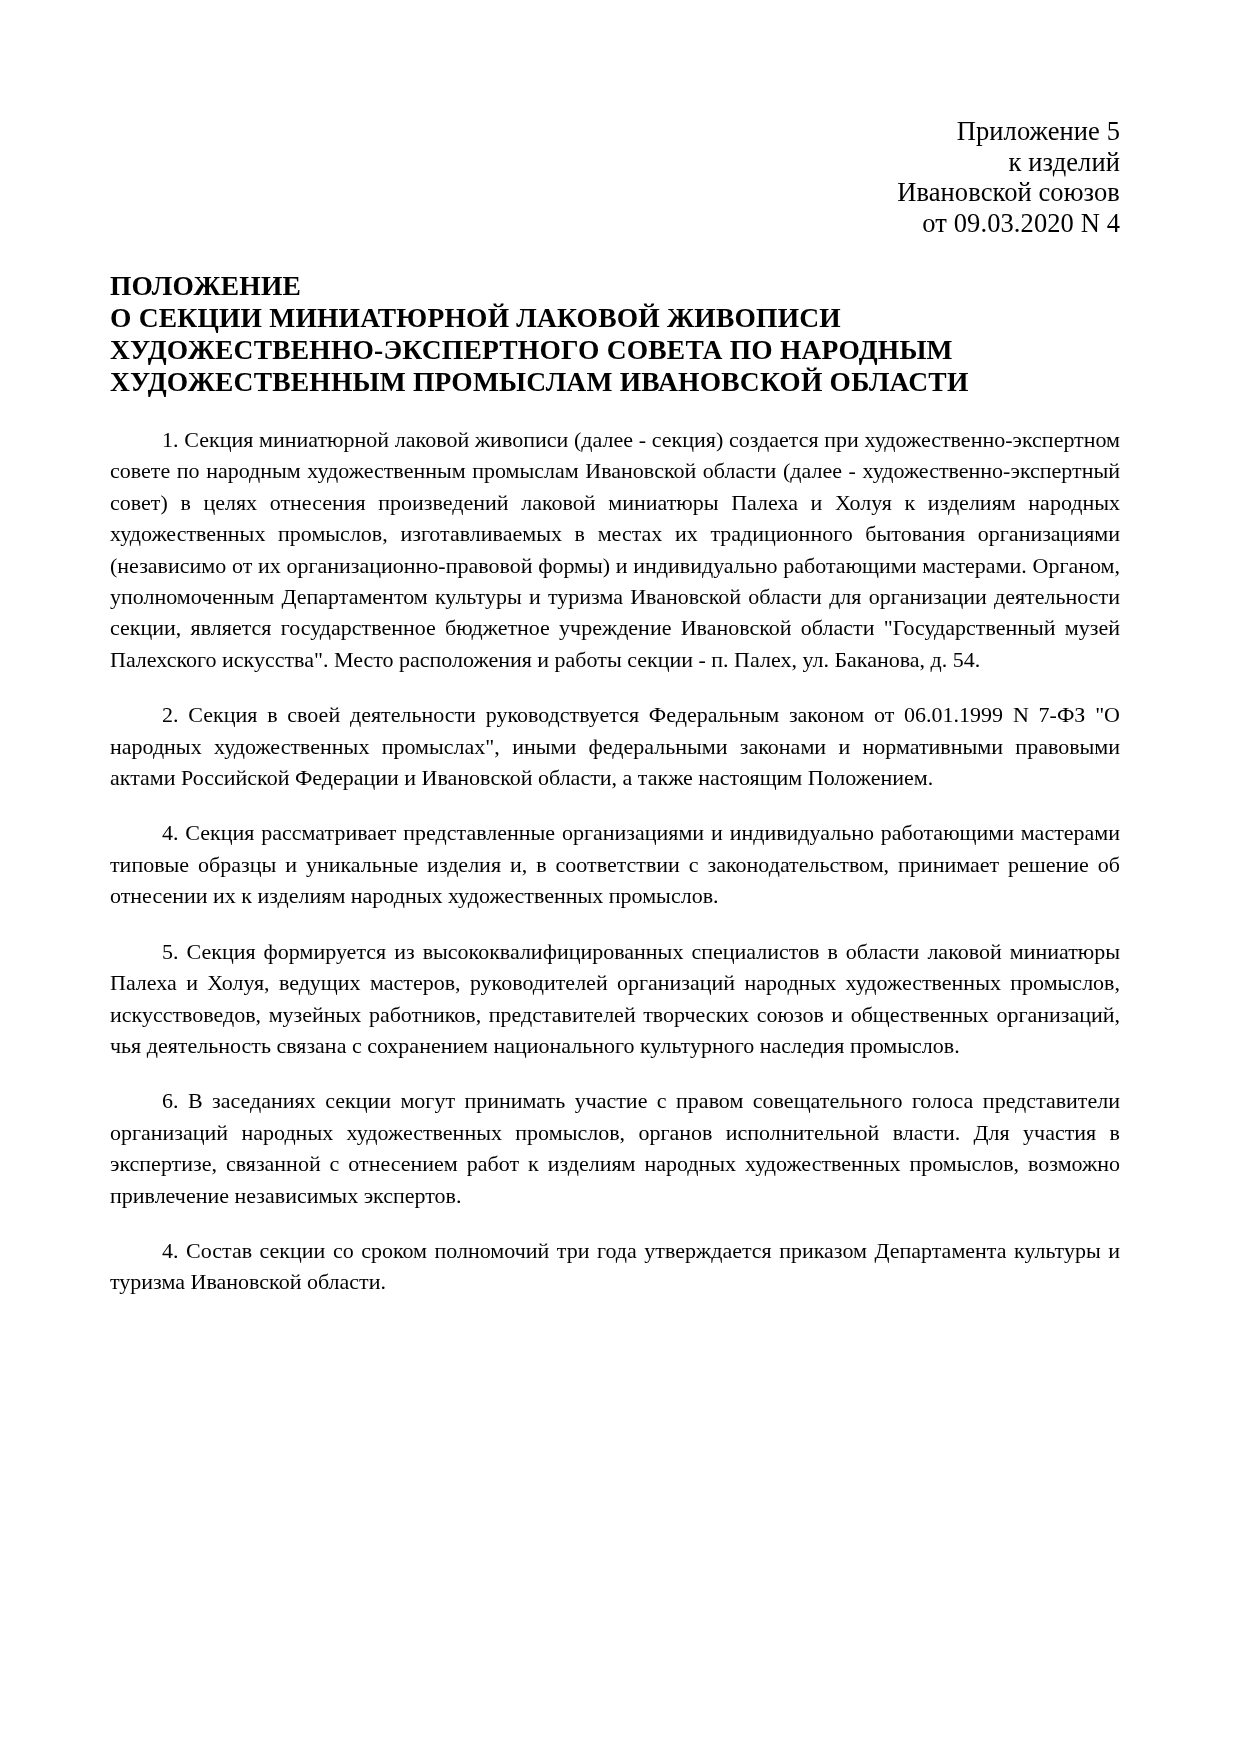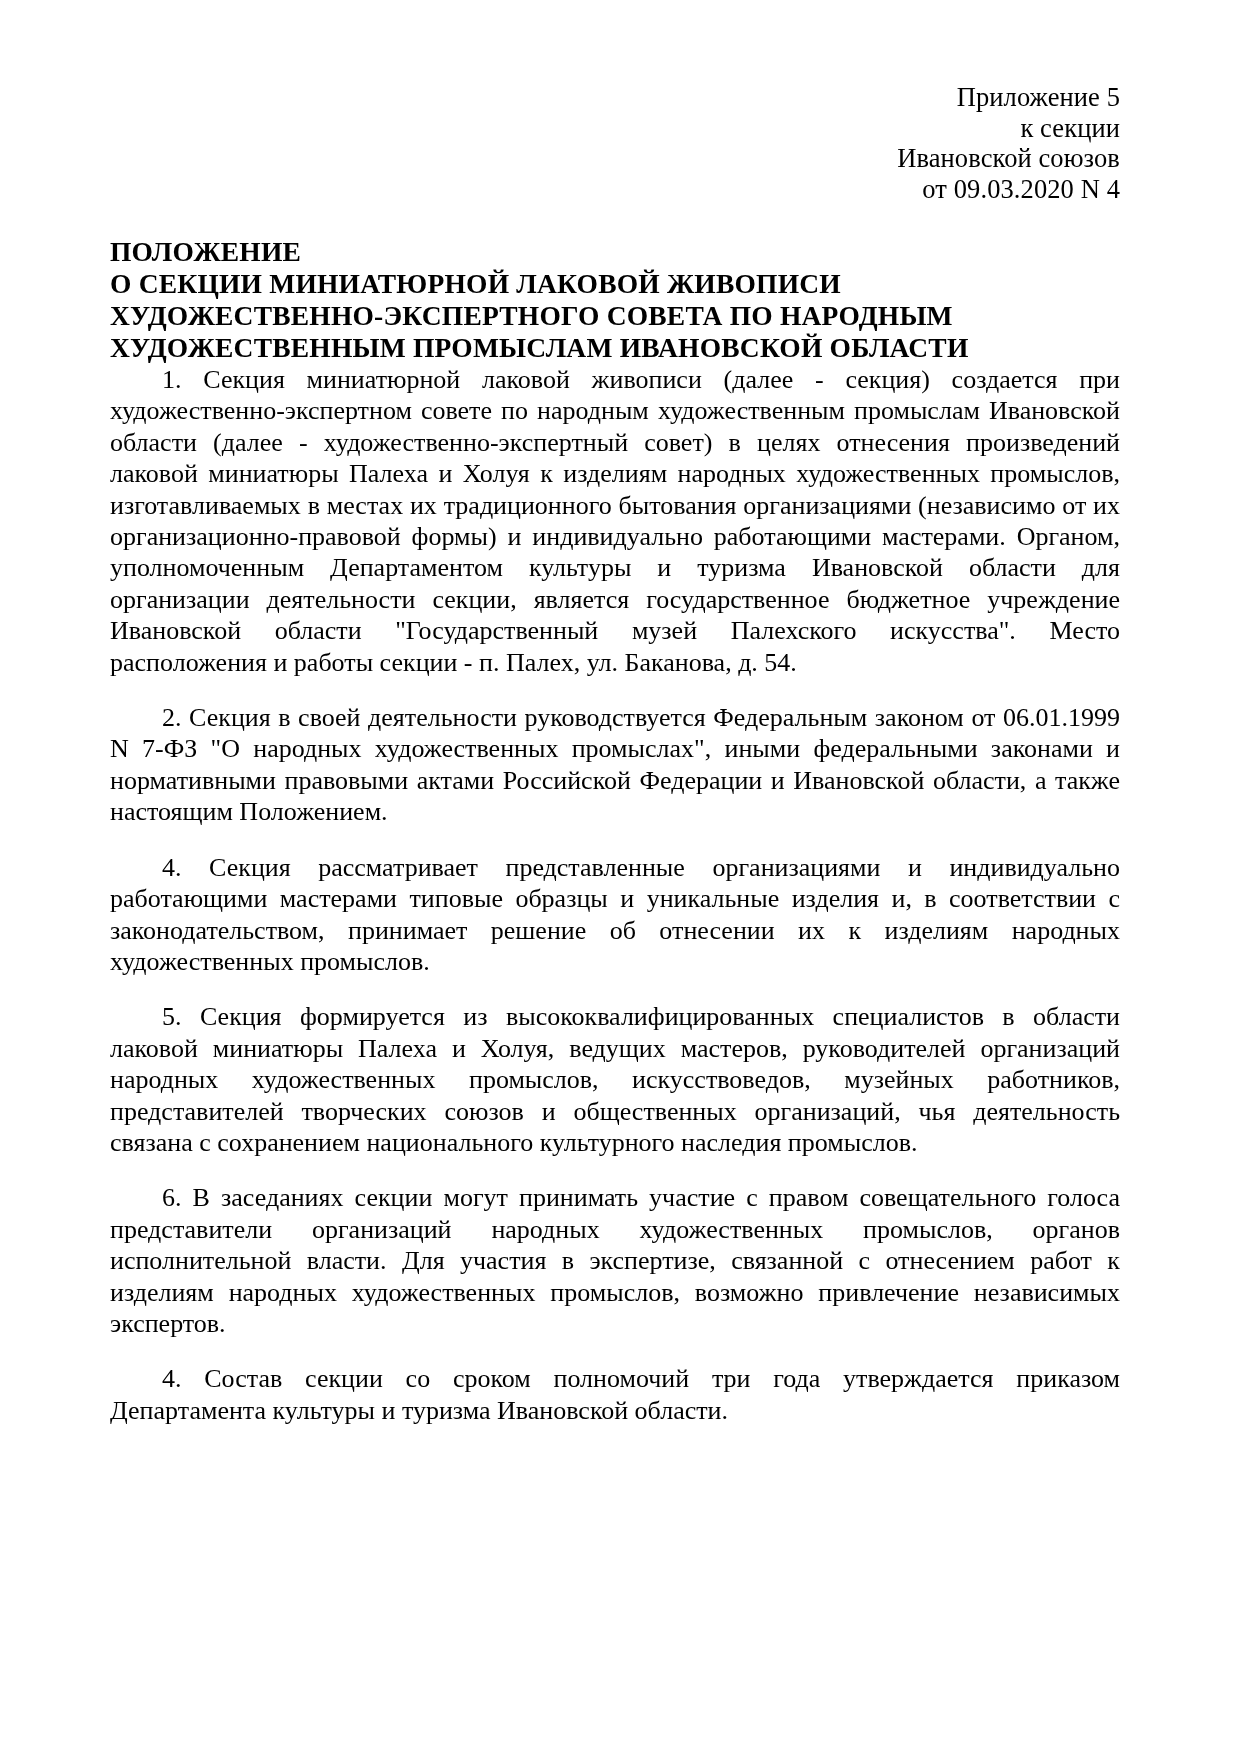--- a/index.html
+++ b/index.html
@@ -22,21 +22,21 @@
   }
   .content {
     position: absolute;
     left: 110px;
     top: 0;
     width: 1010px;
   }
 
   
   .header-block {
-    margin-top: 82px;
+    margin-top: 116px;
     text-align: right;
     font-size: 26.5px;
     line-height: 30.5px;
     letter-spacing: 0.1px;
   }
   .header-block .hline {
     display: block;
     white-space: pre;
   }
 
@@ -49,21 +49,22 @@
     line-height: 32px;
     letter-spacing: 0.2px;
   }
   .doc-title .tline {
     display: block;
     white-space: pre;
   }
 
   
   .body-text {
-    font-size: 26px;
+    margin-top: 26px;
+    font-size: 22px;
     line-height: 31.4px;
   }
   .para {
     margin: 0 0 24px 0;
     text-align: justify;
     text-justify: inter-word;
     text-indent: 52px;
     hyphens: none;
   }
   .para:last-child {
@@ -71,21 +72,21 @@
   }
 </style>
 </head>
 <body>
 
 <div class="page">
   <div class="content">
 
     <div class="header-block">
       <span class="hline">Приложение 5</span>
-      <span class="hline">к секции</span>
+      <span class="hline">к изделий</span>
       <span class="hline">Ивановской союзов</span>
       <span class="hline">от 09.03.2020 N 4</span>
     </div>
 
     <div class="doc-title">
       <span class="tline">ПОЛОЖЕНИЕ</span>
       <span class="tline">О СЕКЦИИ МИНИАТЮРНОЙ ЛАКОВОЙ ЖИВОПИСИ</span>
       <span class="tline">ХУДОЖЕСТВЕННО-ЭКСПЕРТНОГО СОВЕТА ПО НАРОДНЫМ</span>
       <span class="tline">ХУДОЖЕСТВЕННЫМ ПРОМЫСЛАМ ИВАНОВСКОЙ ОБЛАСТИ</span>
     </div>

